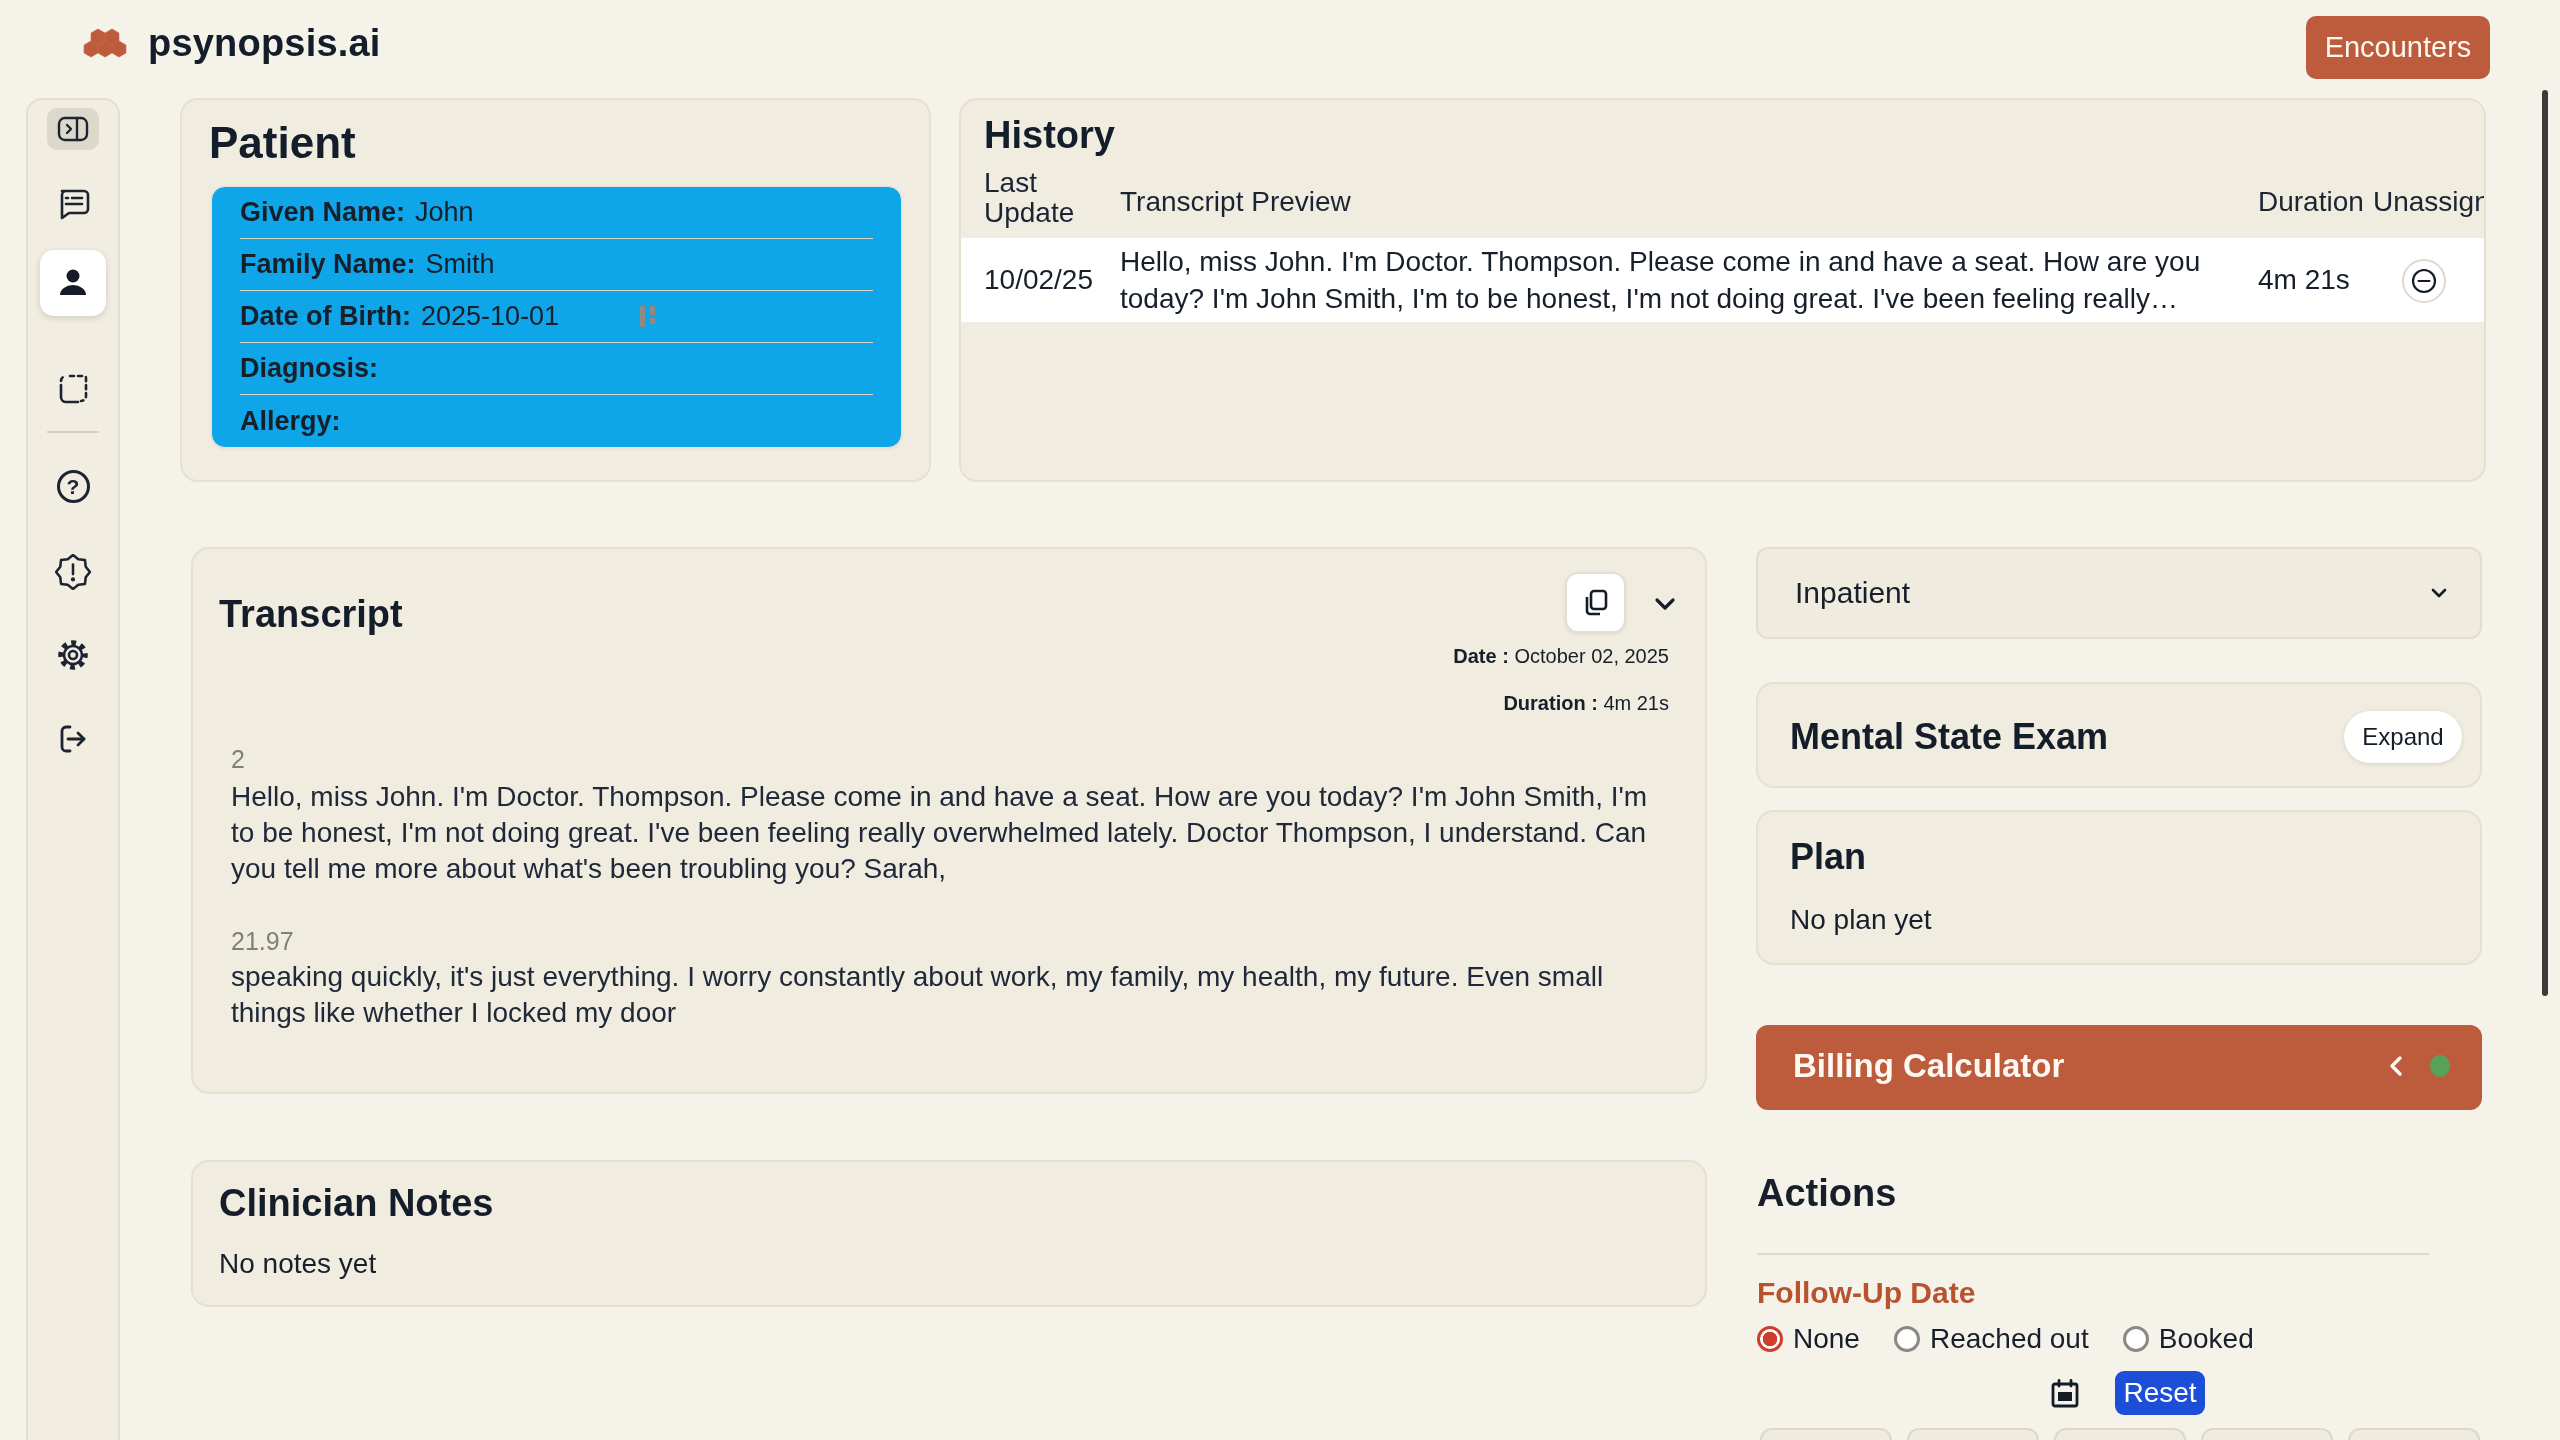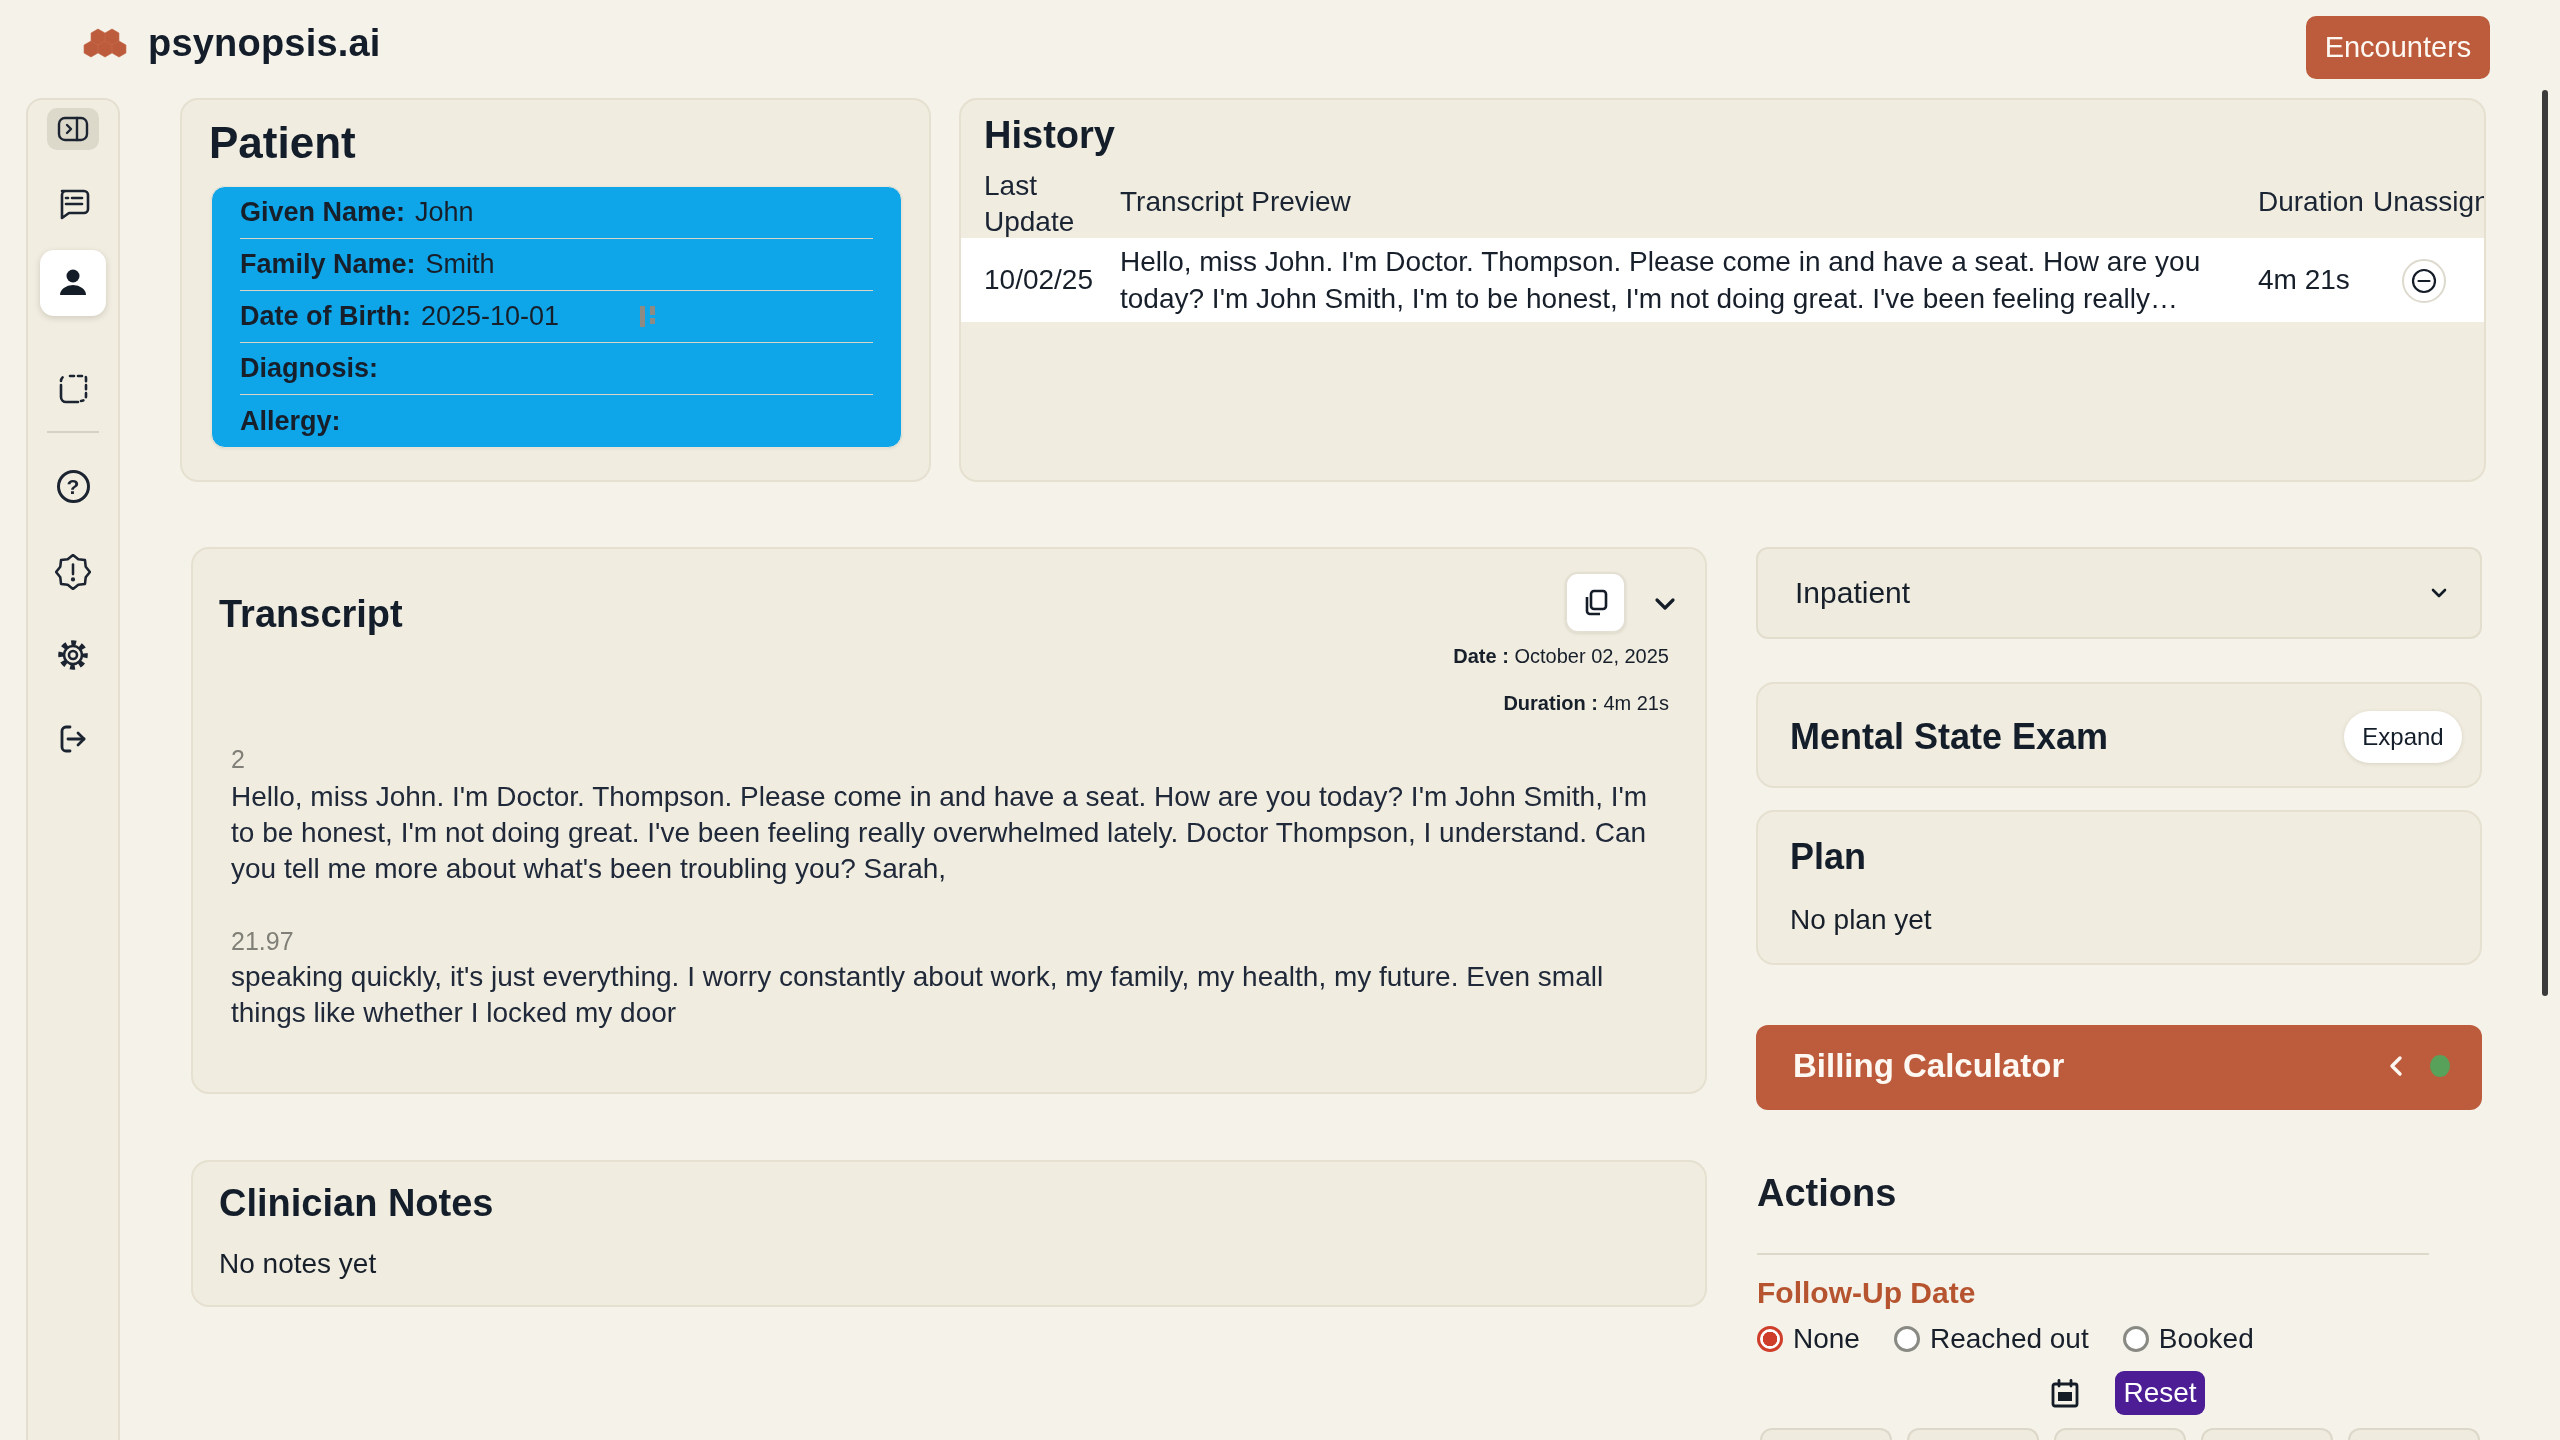--- a/index.html
+++ b/index.html
@@ -54,21 +54,21 @@
   .p-label { font-weight:700; }
   .dob-icon { position:absolute; left:400px; top:14px; width:22px; height:24px; }
   .dob-icon i { position:absolute; background:#8e8b85; }
   .dob-b1 { left:0; top:1px; width:5px; height:21px; }
   .dob-b2 { left:10px; top:1px; width:5px; height:9px; }
   .dob-b3 { left:10px; top:13px; width:5px; height:6px; }
   
   .history-card { left:959px; top:98px; width:1527px; height:384px; overflow:hidden; }
   .history-title { position:absolute; left:23px; top:14px; font-size:38px; }
   .h-col { position:absolute; font-size:28px; color:#1a2433; }
-  .hc-update { left:23px; top:68px; width:120px; line-height:36px; }
+  .hc-update { left:23px; top:68px; width:120px; line-height:30px; }
   .hc-preview { left:159px; top:86px; }
   .hc-duration { left:1297px; top:86px; }
   .hc-unassign { left:1412px; top:86px; }
   .h-row { position:absolute; left:0; top:138px; width:100%; height:84px; background:#ffffff; }
   .h-date { position:absolute; left:23px; top:26px; font-size:28px; }
   .h-preview {
     position:absolute; left:159px; top:5px; width:1085px; font-size:28px; line-height:37px;
     display:-webkit-box; -webkit-line-clamp:2; -webkit-box-orient:vertical; overflow:hidden;
   }
   .h-duration { position:absolute; left:1297px; top:26px; font-size:28px; }
@@ -133,21 +133,21 @@
   .radio-dot.checked { border:3px solid #cf3e2a; background:radial-gradient(circle, #cf3e2a 0 7px, #ffffff 7.5px); }
   .date-input {
     position:absolute; left:1757px; top:1369px; width:340px; height:48px;
     background:#ffffff; border:1px solid #e2ded2; border-radius:10px;
     font-family:inherit; font-size:28px; color:#1a2230; padding:0 58px 0 16px;
   }
   .date-input::placeholder { color:#1a2230; opacity:1; }
   .calendar-icon { position:absolute; left:2048px; top:1377px; width:34px; height:34px; pointer-events:none; }
   .reset-btn {
     position:absolute; left:2115px; top:1371px; width:90px; height:44px;
-    background:#4c1d95; color:#ffffff; border:none; border-radius:9px;
+    background:#1d4ed8; color:#ffffff; border:none; border-radius:9px;
     font-size:28px; font-family:inherit; display:flex; align-items:center; justify-content:center; cursor:pointer;
   }
   .stub-btn {
     position:absolute; top:1428px; width:132px; height:20px;
     background:#efebde; border:2px solid #ddd8c9; border-bottom:none; border-radius:12px 12px 0 0; cursor:pointer;
   }
   
   .scrollbar-thumb { position:absolute; left:2542px; top:90px; width:6px; height:906px; background:#3b3b3b; border-radius:3px; }
   svg { display:block; }
 </style>

